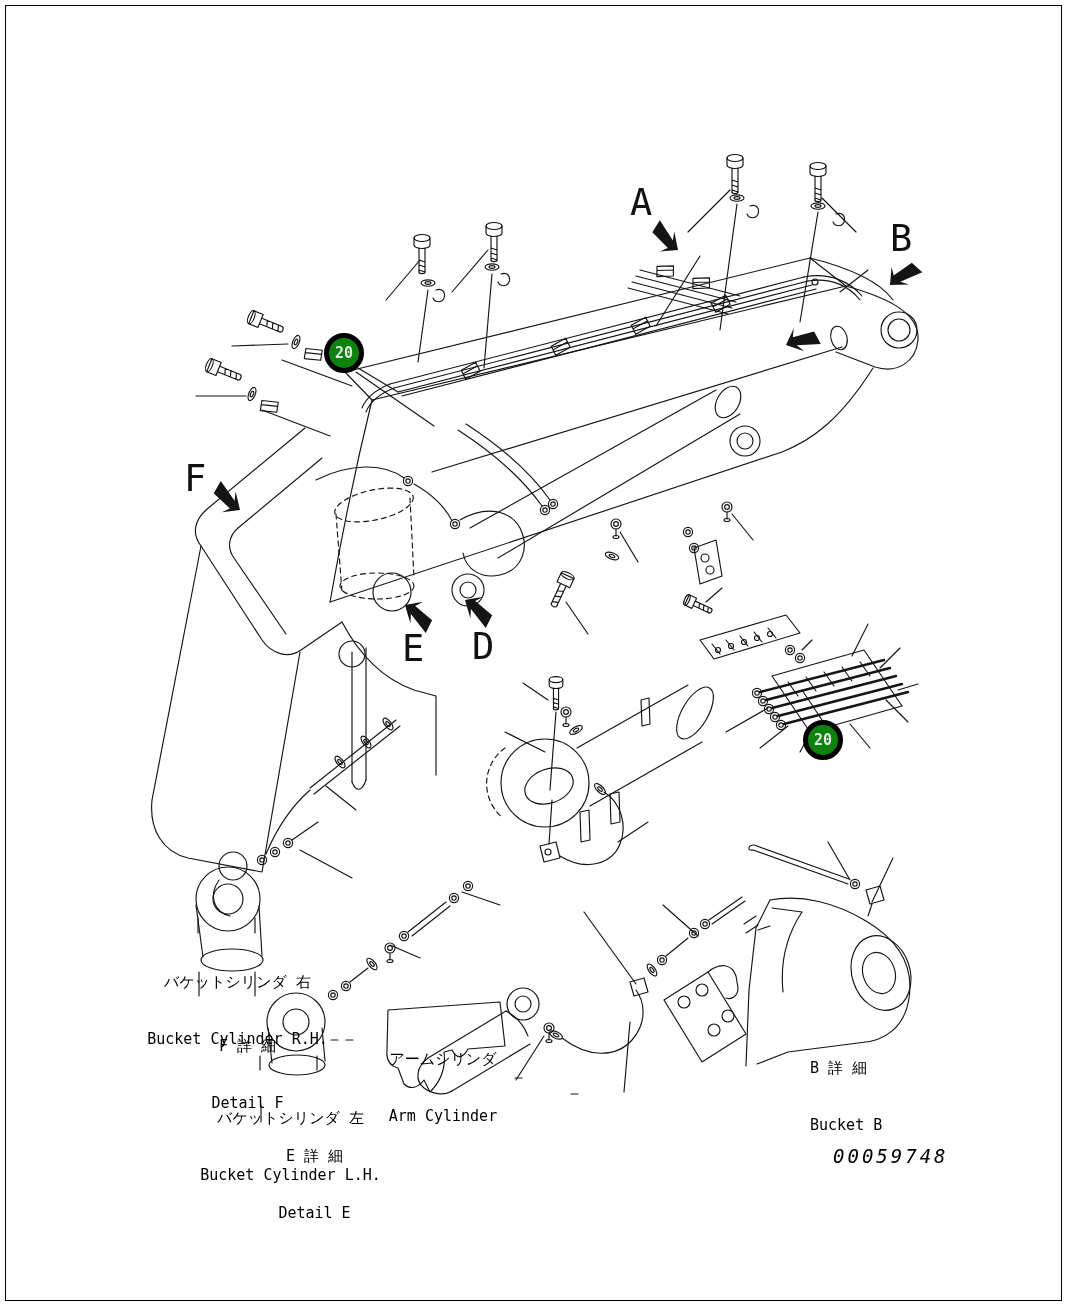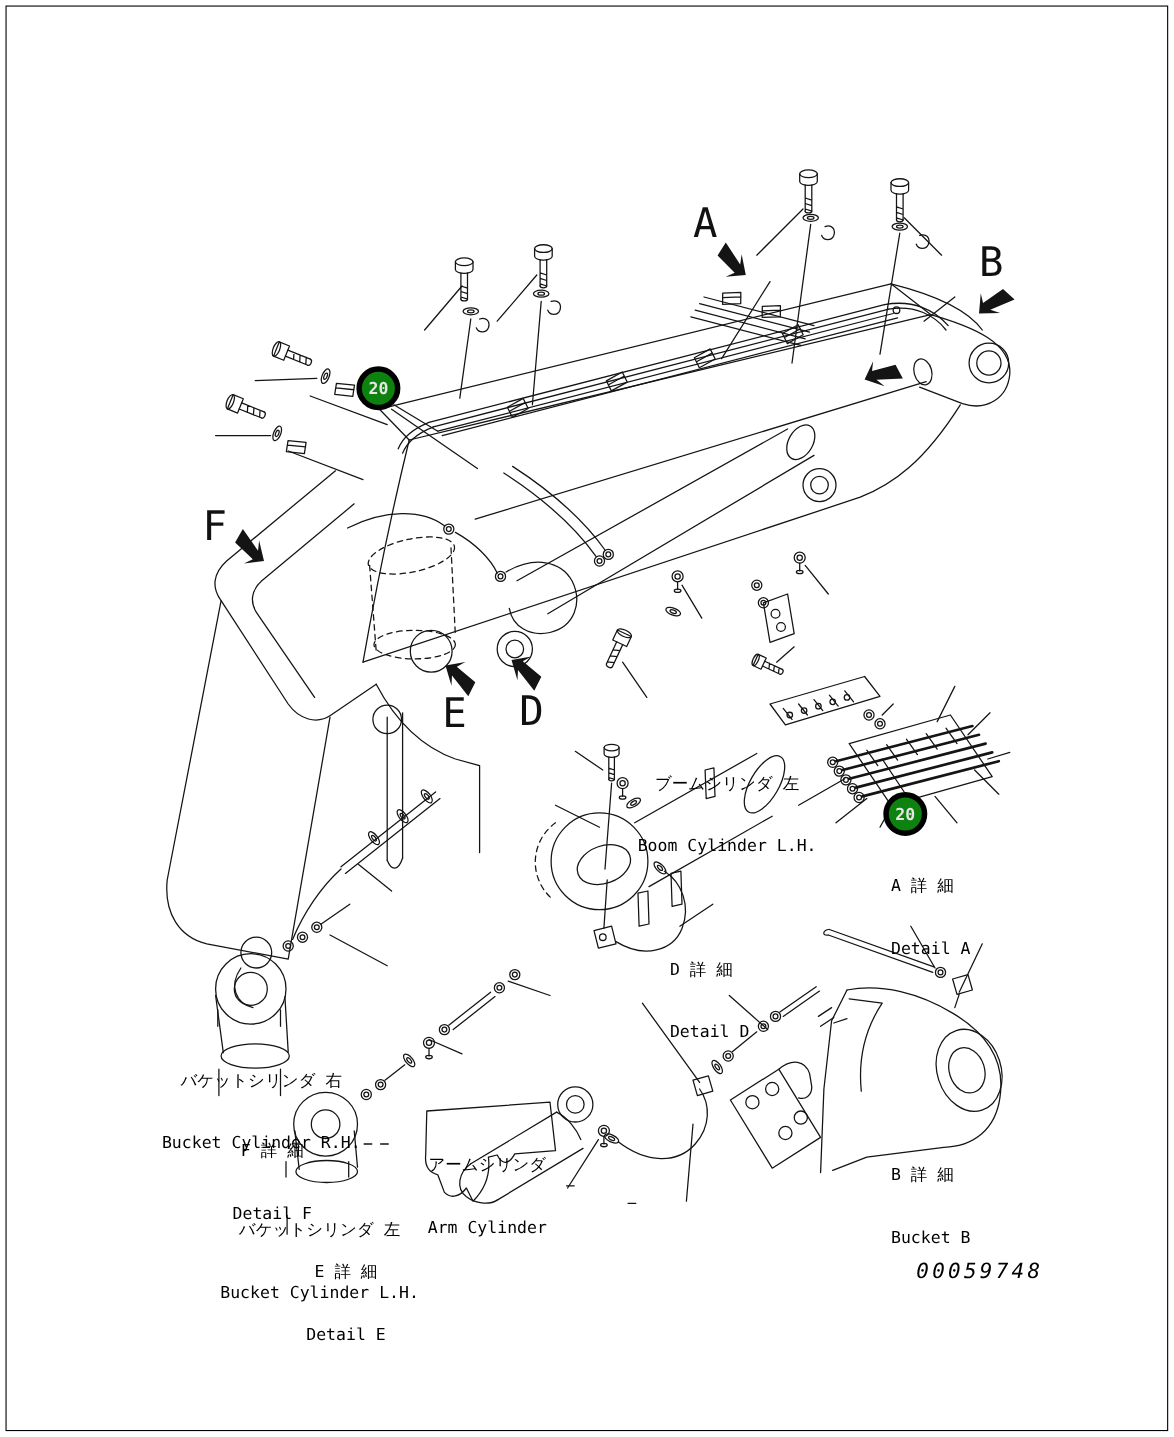--- a/index.html
+++ b/index.html
@@ -314,34 +314,22 @@
   <div class="vletter" style="left:402px;top:632px">E</div>
   <div class="vletter" style="left:472px;top:630px">D</div>
 
   <div class="badge" style="left:324px;top:333px;background:#0e820e">
     <span>20</span>
   </div>
   <div class="badge" style="left:803px;top:720px;background:#0e820e">
     <span>20</span>
   </div>
 
-  <div class="lbl ctr" style="left:575px;top:665px;width:172px">
-    <div>ブームシリンダ 左</div>
-    <div>Boom Cylinder L.H.</div>
-  </div>
-
-  <div class="lbl" style="left:810px;top:758px">
-    <div>A 詳 細</div>
-    <div>Detail A</div>
-  </div>
-
-  <div class="lbl" style="left:609px;top:834px">
-    <div>D 詳 細</div>
-    <div>Detail D</div>
-  </div>
+
+
 
   <div class="lbl ctr" style="left:145px;top:935px;width:185px">
     <div>バケットシリンダ 右</div>
     <div>Bucket Cylinder R.H.</div>
   </div>
 
   <div class="lbl ctr" style="left:198px;top:1071px;width:185px">
     <div>バケットシリンダ 左</div>
     <div>Bucket Cylinder L.H.</div>
   </div>

